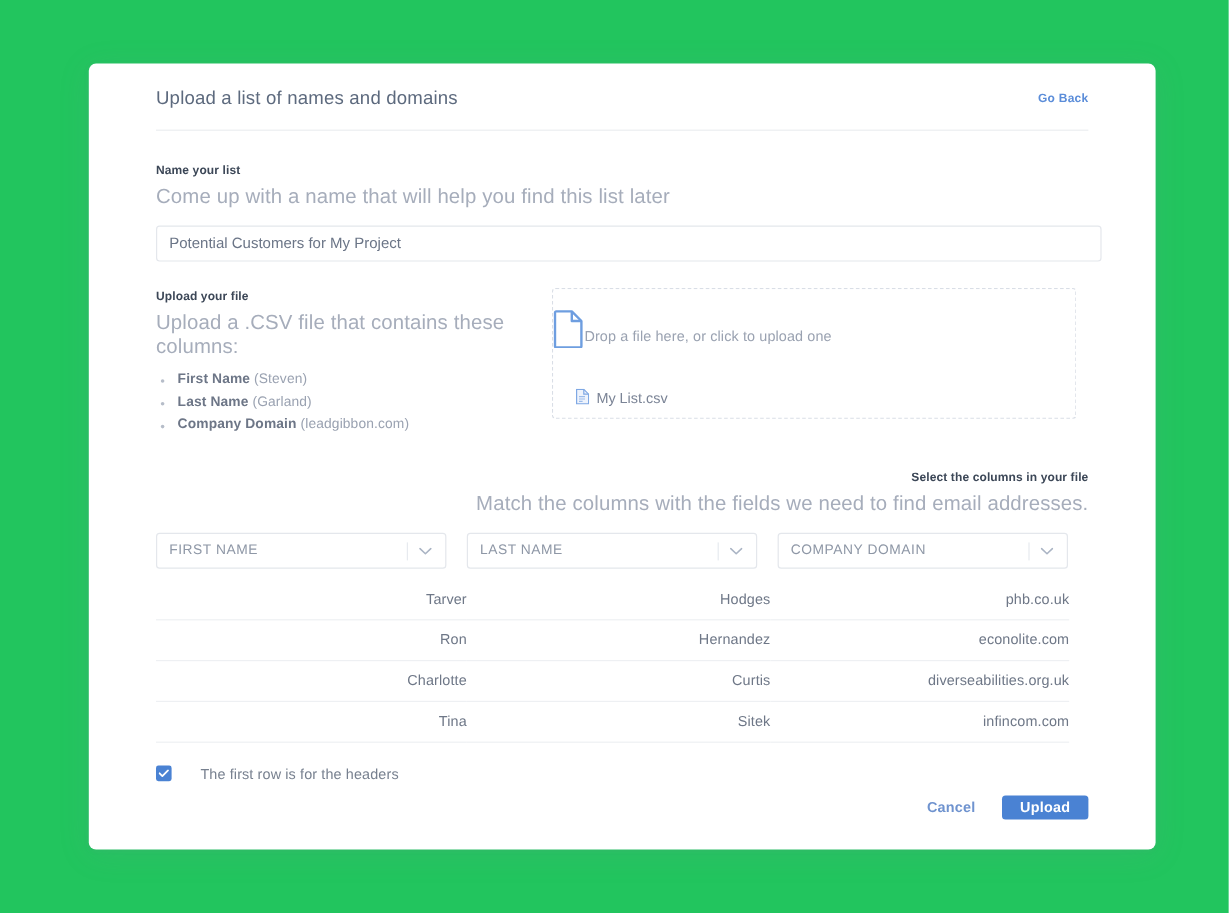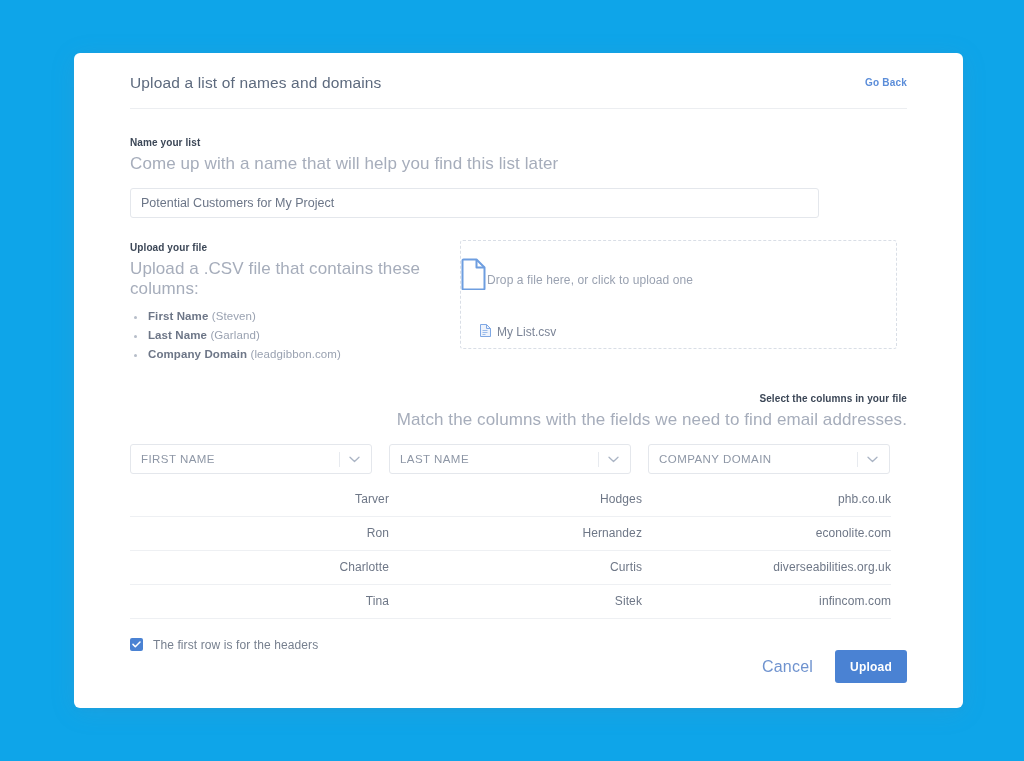--- a/index.html
+++ b/index.html
@@ -9,21 +9,21 @@
     height: 761px;
     background: #f7f8fa;
     font-family: "Liberation Sans", sans-serif;
     -webkit-font-smoothing: antialiased;
   }
 
   .page {
     position: relative;
     width: 1024px;
     height: 761px;
-    background: #0ea5e9;
+    background: #22c55e;
     overflow: hidden;
   }
 
   
   .card {
     position: absolute;
     left: 74px;
     top: 53px;
     width: 889px;
     height: 655px;
@@ -77,21 +77,21 @@
     color: #a6adbb;
     margin-top: 6px;
     letter-spacing: .1px;
   }
 
   
   .sec-name { margin-top: 28px; }
 
   .text-input {
     margin-top: 14px;
-    width: 689px;
+    width: 788px;
     height: 30px;
     border: 1px solid #e4e7ec;
     border-radius: 3px;
     background: #fff;
     font-family: "Liberation Sans", sans-serif;
     font-size: 12.5px;
     color: #6b7587;
     padding: 0 10px;
     outline: none;
   }
@@ -238,21 +238,21 @@
     vertical-align: middle;
   }
 
   .table tr td:nth-child(1) { width: 259px; }
   .table tr td:nth-child(2) { width: 253px; }
 
   
   .checkbox-row {
     display: flex;
     align-items: center;
-    gap: 10px;
+    gap: 24px;
     margin-top: 19px;
     cursor: pointer;
   }
 
   .checkbox {
     width: 13px;
     height: 13px;
     border-radius: 2px;
     background: #4a82d3;
     position: relative;
@@ -274,30 +274,30 @@
     bottom: 25px;
     display: flex;
     align-items: center;
     gap: 22px;
   }
 
   .btn-cancel {
     background: none;
     border: none;
     font-family: "Liberation Sans", sans-serif;
-    font-size: 16px;
-    font-weight: 400;
+    font-size: 12px;
+    font-weight: 700;
     color: #6f93cf;
     cursor: pointer;
     letter-spacing: .2px;
   }
 
   .btn-upload {
     width: 72px;
-    height: 33px;
+    height: 20px;
     border: none;
     border-radius: 3px;
     background: #4a82d3;
     color: #ffffff;
     font-family: "Liberation Sans", sans-serif;
     font-size: 12px;
     font-weight: 700;
     letter-spacing: .2px;
     cursor: pointer;
   }

